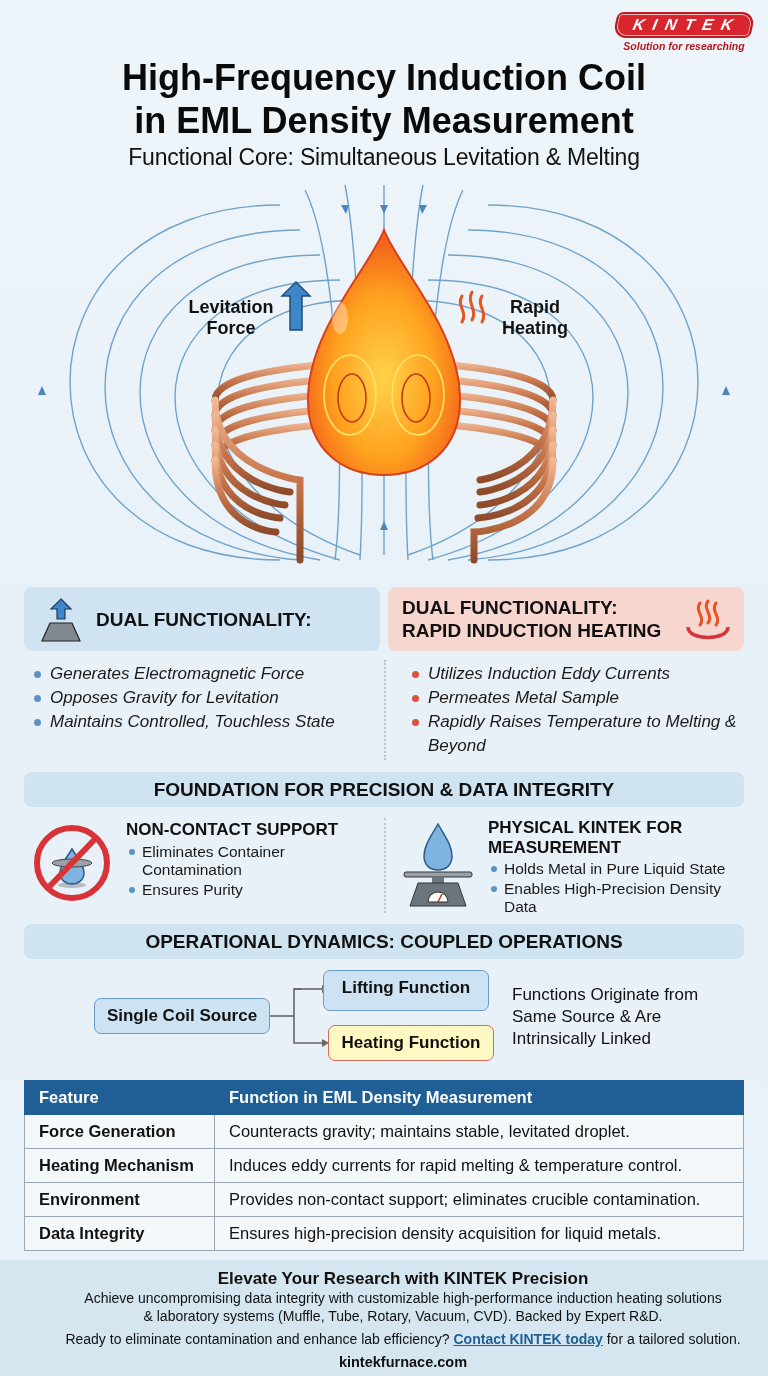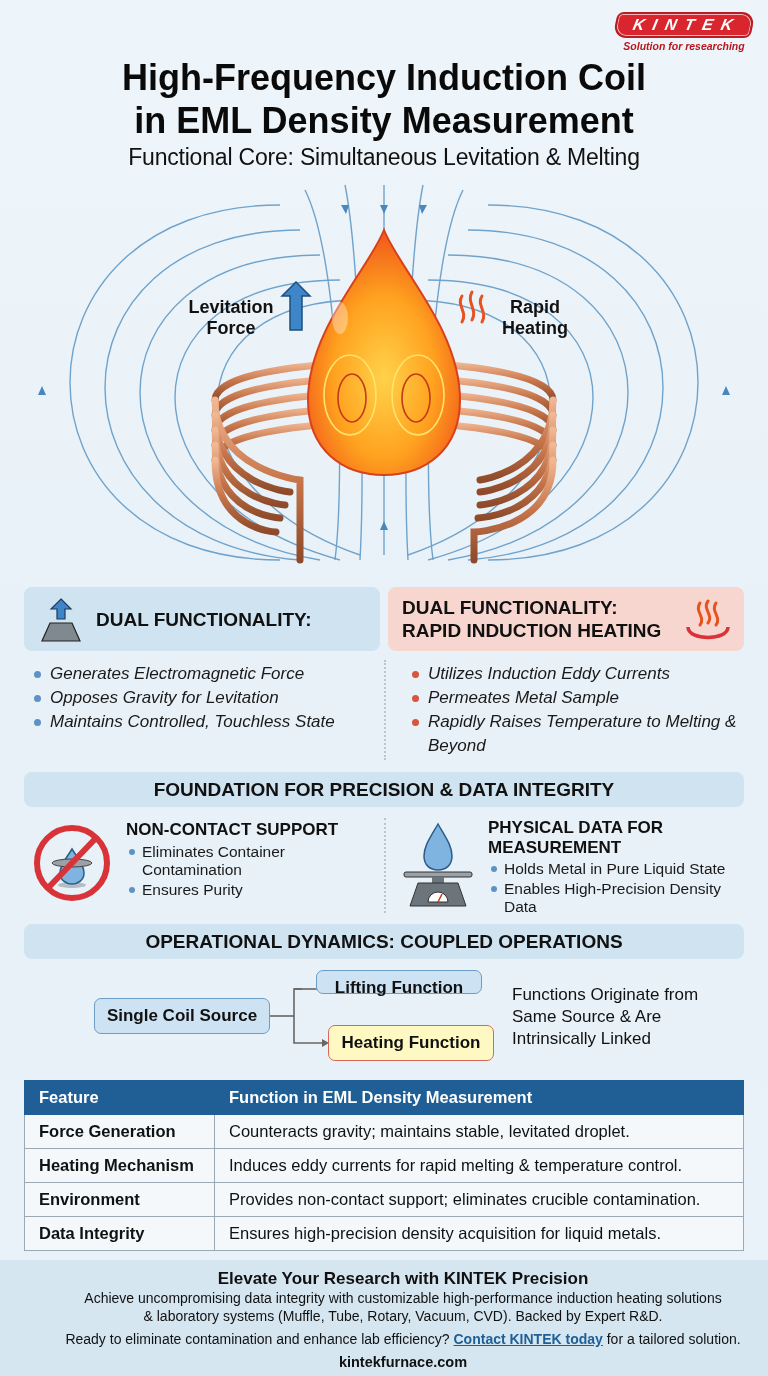--- a/index.html
+++ b/index.html
@@ -227,40 +227,40 @@
 <div class="vdiv" style="left:384px;top:818px;height:95px"></div>
 <svg style="position:absolute;left:400px;top:820px" width="76" height="90" viewBox="0 0 76 90">
   <path d="M38 4 C 46 18, 52 26, 52 36 C 52 45, 46 50, 38 50 C 30 50, 24 45, 24 36 C 24 26, 30 18, 38 4 Z" fill="#7fb4e0" stroke="#2b5d88" stroke-width="1.5"></path>
   <rect x="4" y="52" width="68" height="5" rx="2" fill="#9aa2a8" stroke="#333" stroke-width="1"></rect>
   <rect x="32" y="57" width="12" height="6" fill="#6d757c"></rect>
   <path d="M10 86 L 18 63 L 58 63 L 66 86 Z" fill="#6d757c" stroke="#333" stroke-width="1"></path>
   <path d="M28 82 A 10 10 0 0 1 48 82 Z" fill="#fff" stroke="#333" stroke-width="1"></path>
   <line x1="38" y1="82" x2="42" y2="74" stroke="#c5381a" stroke-width="1.5"></line>
 </svg>
 <div class="sub-h" style="left:488px;top:818px">
-  <div>PHYSICAL DATA FOR</div>
+  <div>PHYSICAL KINTEK FOR</div>
   <div>MEASUREMENT</div>
 </div>
 <ul class="sub-b" style="left:488px;top:860px;width:250px">
   <li>Holds Metal in Pure Liquid State</li>
   <li>Enables High-Precision Density Data</li>
 </ul>
 
 <div class="bar" style="top:924px">OPERATIONAL DYNAMICS: COUPLED OPERATIONS</div>
 <div class="flow-box" style="left:94px;top:998px;width:176px;height:36px;line-height:33px">Single Coil Source</div>
 <svg style="position:absolute;left:270px;top:985px" width="60" height="70" viewBox="0 0 60 70">
   <g fill="none" stroke="#666" stroke-width="1.6">
     <path d="M0 31 L 24 31"></path>
     <path d="M32 4 L 24 4 L 24 58 L 52 58"></path>
     <path d="M24 4 L 52 4"></path>
   </g>
   <polygon points="52,0 59,4 52,8" fill="#666"></polygon>
   <polygon points="52,54 59,58 52,62" fill="#666"></polygon>
 </svg>
-<div class="flow-box" style="left:316px;top:970px;width:166px;height:24px;line-height:33px">Lifting Function</div>
+<div class="flow-box" style="left:323px;top:970px;width:166px;height:41px;line-height:33px">Lifting Function</div>
 <div class="flow-box flow-heat" style="left:328px;top:1025px;width:166px;height:36px;line-height:33px">Heating Function</div>
 <div class="flow-note">Functions Originate from Same Source &amp; Are Intrinsically Linked</div>
 
 <table class="tbl">
   <thead>
     <tr>
       <th>Feature</th>
       <th>Function in EML Density Measurement</th>
     </tr>
   </thead>

